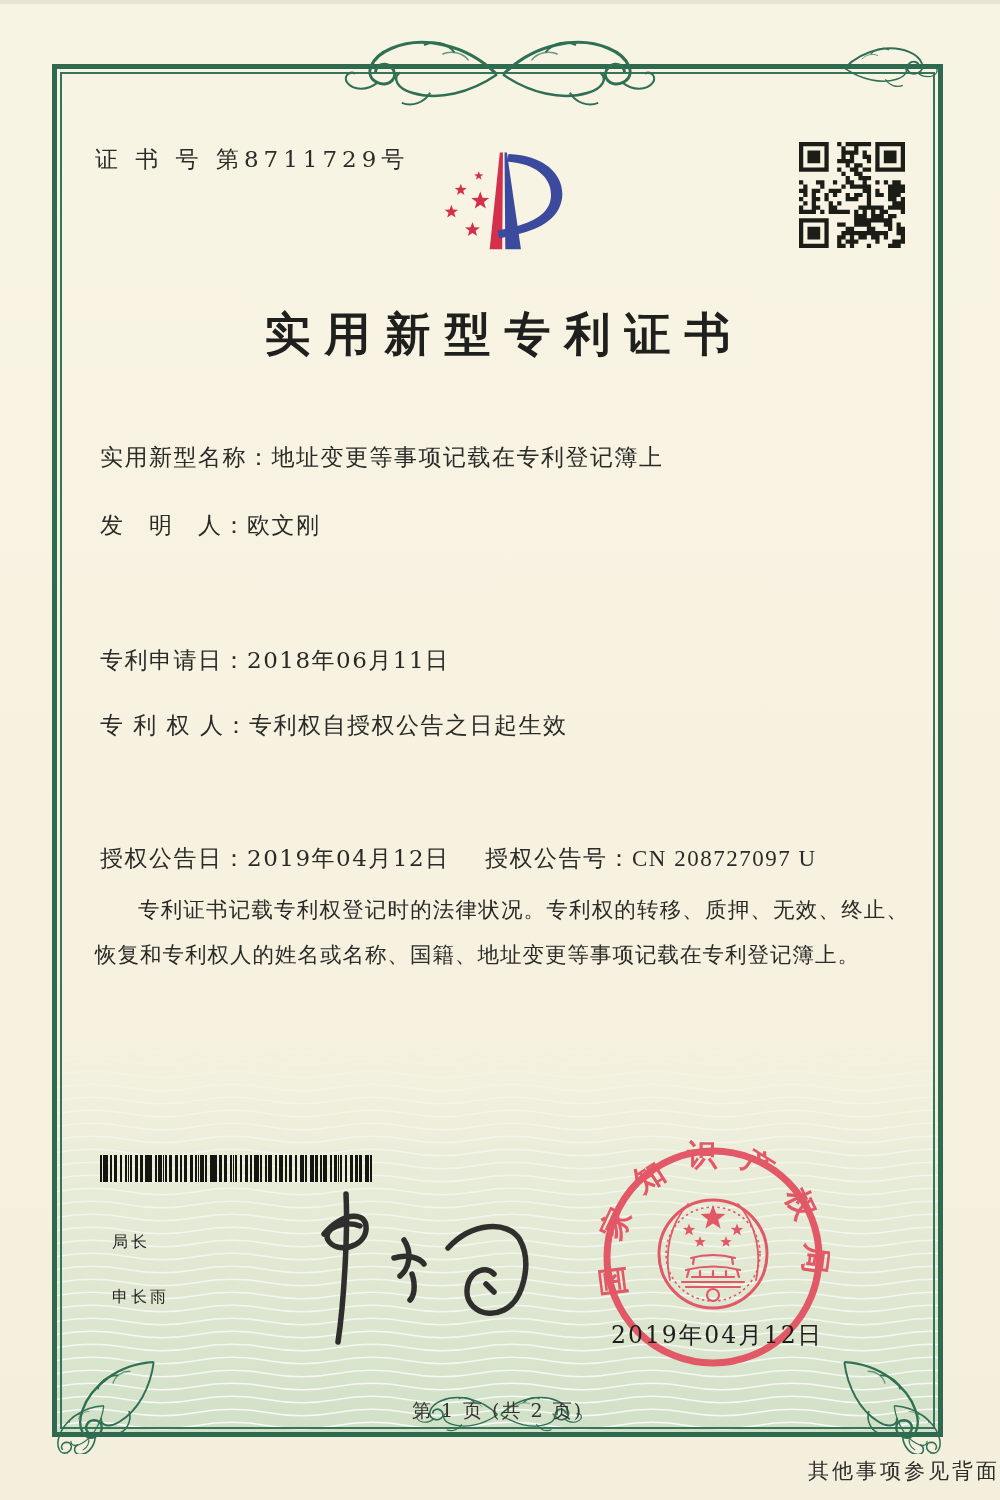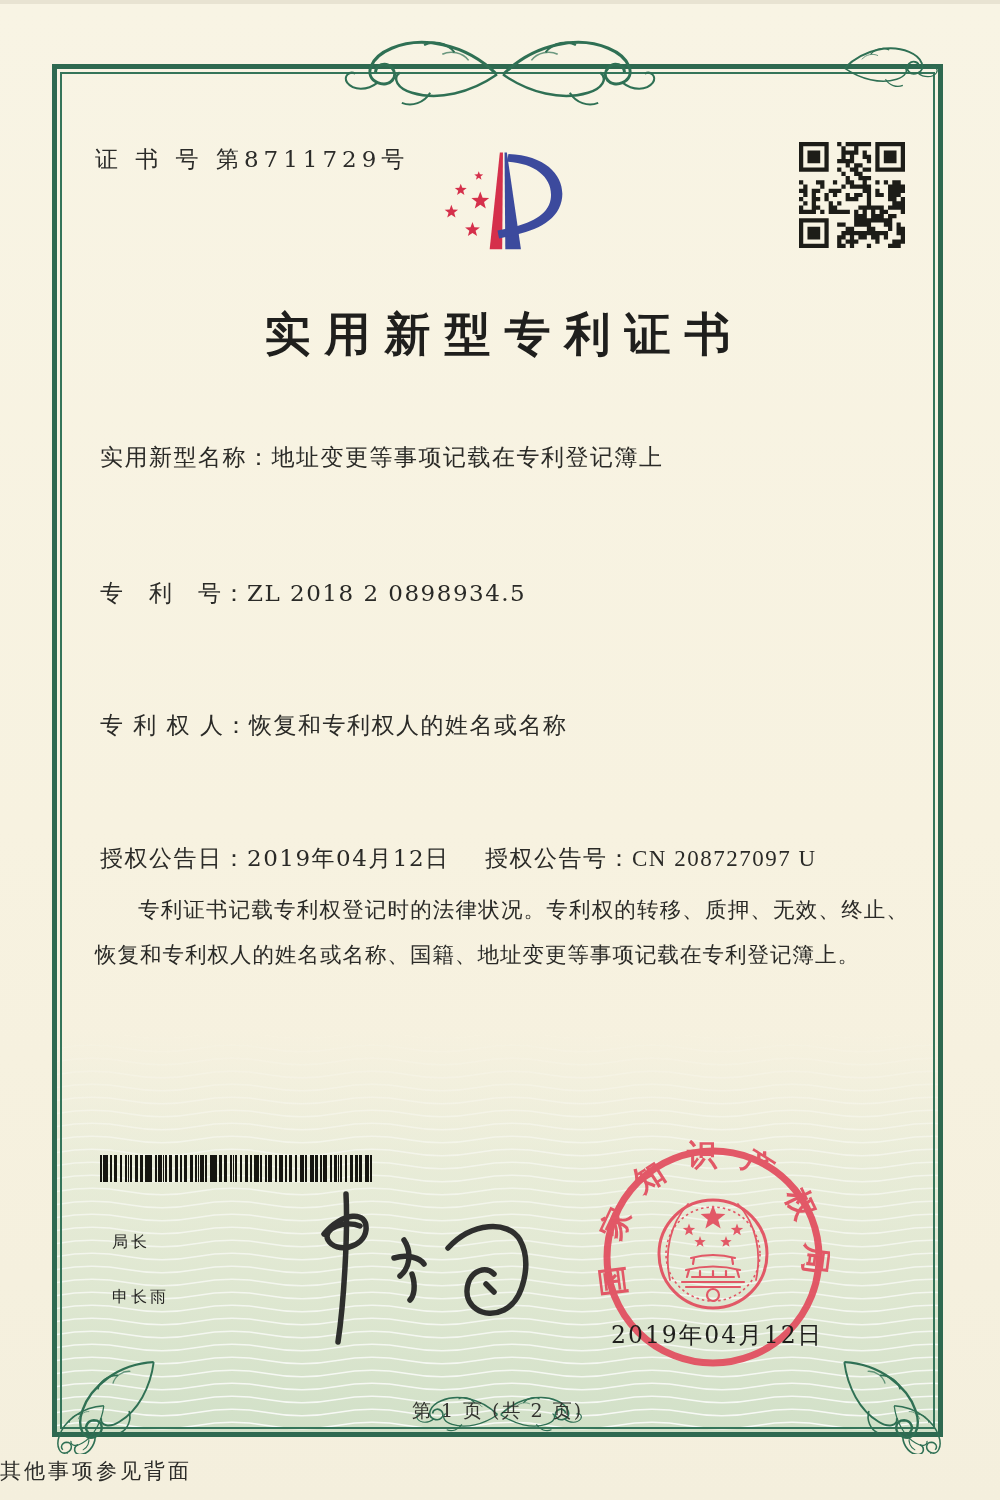--- a/index.html
+++ b/index.html
@@ -31,21 +31,21 @@
     background-image:
       repeating-linear-gradient(90deg,#15150f 0 2px,rgba(0,0,0,0) 2px 5px),
       repeating-linear-gradient(90deg,#15150f 0 1px,rgba(0,0,0,0) 1px 7px),
       repeating-linear-gradient(90deg,rgba(0,0,0,0) 0 3px,#15150f 3px 5px,rgba(0,0,0,0) 5px 11px);}
   .director{position:absolute;left:112px;font-size:16px;color:#242422;letter-spacing:3px;}
   .d-title{top:1228px;} .d-name{top:1283px;}
   .sig{position:absolute;left:262px;top:1178px;}
   .seal{position:absolute;left:596px;top:1136px;opacity:.9;}
   .seal-date{position:absolute;left:611px;top:1315px;font-size:23.5px;color:#1e1e1c;letter-spacing:2px;white-space:nowrap;}
   .page-info{position:absolute;left:52px;top:1394px;width:891px;text-align:center;font-size:19px;color:#33332f;letter-spacing:2px;}
-  .back-note{position:absolute;left:0;top:1453px;width:1000px;text-align:left;font-size:21px;color:#2c2c29;letter-spacing:3px;}
+  .back-note{position:absolute;left:0;top:1453px;width:1000px;text-align:right;font-size:21px;color:#2c2c29;letter-spacing:3px;}
   .orn{position:absolute;}
 </style>
 </head>
 <body>
 
 <div class="page">
 
   <svg width="0" height="0" style="position:absolute" aria-hidden="true">
     <defs>
       <path id="star" d="M0,-1 L0.247,-0.34 0.951,-0.309 0.4,0.13 0.588,0.809 0,0.42 -0.588,0.809 -0.4,0.13 -0.951,-0.309 -0.247,-0.34 Z"></path>
@@ -124,22 +124,23 @@
     </g>
   </svg>
 
   <svg class="qr" id="qr" width="106" height="106" viewBox="0 0 105 105">
       <path d="M37.800000000000004,0h4.2v4.2h-4.2zM46.2,0h4.2v4.2h-4.2zM50.400000000000006,0h4.2v4.2h-4.2zM54.6,0h4.2v4.2h-4.2zM58.800000000000004,0h4.2v4.2h-4.2zM63,0h4.2v4.2h-4.2zM67.2,0h4.2v4.2h-4.2zM42,4.2h4.2v4.2h-4.2zM54.6,4.2h4.2v4.2h-4.2zM42,8.4h4.2v4.2h-4.2zM46.2,8.4h4.2v4.2h-4.2zM50.400000000000006,8.4h4.2v4.2h-4.2zM54.6,8.4h4.2v4.2h-4.2zM63,8.4h4.2v4.2h-4.2zM42,12.600000000000001h4.2v4.2h-4.2zM50.400000000000006,12.600000000000001h4.2v4.2h-4.2zM63,12.600000000000001h4.2v4.2h-4.2zM67.2,12.600000000000001h4.2v4.2h-4.2zM37.800000000000004,16.8h4.2v4.2h-4.2zM42,16.8h4.2v4.2h-4.2zM46.2,16.8h4.2v4.2h-4.2zM50.400000000000006,16.8h4.2v4.2h-4.2zM67.2,16.8h4.2v4.2h-4.2zM46.2,21h4.2v4.2h-4.2zM54.6,21h4.2v4.2h-4.2zM58.800000000000004,21h4.2v4.2h-4.2zM37.800000000000004,25.200000000000003h4.2v4.2h-4.2zM50.400000000000006,25.200000000000003h4.2v4.2h-4.2zM54.6,25.200000000000003h4.2v4.2h-4.2zM63,25.200000000000003h4.2v4.2h-4.2zM67.2,25.200000000000003h4.2v4.2h-4.2zM42,29.400000000000002h4.2v4.2h-4.2zM54.6,29.400000000000002h4.2v4.2h-4.2zM58.800000000000004,29.400000000000002h4.2v4.2h-4.2zM46.2,33.6h4.2v4.2h-4.2zM58.800000000000004,33.6h4.2v4.2h-4.2zM63,33.6h4.2v4.2h-4.2zM67.2,33.6h4.2v4.2h-4.2zM0,37.800000000000004h4.2v4.2h-4.2zM16.8,37.800000000000004h4.2v4.2h-4.2zM21,37.800000000000004h4.2v4.2h-4.2zM33.6,37.800000000000004h4.2v4.2h-4.2zM46.2,37.800000000000004h4.2v4.2h-4.2zM50.400000000000006,37.800000000000004h4.2v4.2h-4.2zM63,37.800000000000004h4.2v4.2h-4.2zM75.60000000000001,37.800000000000004h4.2v4.2h-4.2zM84,37.800000000000004h4.2v4.2h-4.2zM92.4,37.800000000000004h4.2v4.2h-4.2zM96.60000000000001,37.800000000000004h4.2v4.2h-4.2zM4.2,42h4.2v4.2h-4.2zM21,42h4.2v4.2h-4.2zM42,42h4.2v4.2h-4.2zM50.400000000000006,42h4.2v4.2h-4.2zM54.6,42h4.2v4.2h-4.2zM58.800000000000004,42h4.2v4.2h-4.2zM63,42h4.2v4.2h-4.2zM67.2,42h4.2v4.2h-4.2zM88.2,42h4.2v4.2h-4.2zM92.4,42h4.2v4.2h-4.2zM96.60000000000001,42h4.2v4.2h-4.2zM100.80000000000001,42h4.2v4.2h-4.2zM0,46.2h4.2v4.2h-4.2zM4.2,46.2h4.2v4.2h-4.2zM12.600000000000001,46.2h4.2v4.2h-4.2zM16.8,46.2h4.2v4.2h-4.2zM29.400000000000002,46.2h4.2v4.2h-4.2zM33.6,46.2h4.2v4.2h-4.2zM37.800000000000004,46.2h4.2v4.2h-4.2zM63,46.2h4.2v4.2h-4.2zM67.2,46.2h4.2v4.2h-4.2zM75.60000000000001,46.2h4.2v4.2h-4.2zM88.2,46.2h4.2v4.2h-4.2zM92.4,46.2h4.2v4.2h-4.2zM96.60000000000001,46.2h4.2v4.2h-4.2zM100.80000000000001,46.2h4.2v4.2h-4.2zM4.2,50.400000000000006h4.2v4.2h-4.2zM12.600000000000001,50.400000000000006h4.2v4.2h-4.2zM25.200000000000003,50.400000000000006h4.2v4.2h-4.2zM33.6,50.400000000000006h4.2v4.2h-4.2zM46.2,50.400000000000006h4.2v4.2h-4.2zM54.6,50.400000000000006h4.2v4.2h-4.2zM58.800000000000004,50.400000000000006h4.2v4.2h-4.2zM67.2,50.400000000000006h4.2v4.2h-4.2zM75.60000000000001,50.400000000000006h4.2v4.2h-4.2zM79.8,50.400000000000006h4.2v4.2h-4.2zM88.2,50.400000000000006h4.2v4.2h-4.2zM92.4,50.400000000000006h4.2v4.2h-4.2zM96.60000000000001,50.400000000000006h4.2v4.2h-4.2zM0,54.6h4.2v4.2h-4.2zM12.600000000000001,54.6h4.2v4.2h-4.2zM16.8,54.6h4.2v4.2h-4.2zM25.200000000000003,54.6h4.2v4.2h-4.2zM46.2,54.6h4.2v4.2h-4.2zM50.400000000000006,54.6h4.2v4.2h-4.2zM54.6,54.6h4.2v4.2h-4.2zM67.2,54.6h4.2v4.2h-4.2zM88.2,54.6h4.2v4.2h-4.2zM92.4,54.6h4.2v4.2h-4.2zM100.80000000000001,54.6h4.2v4.2h-4.2zM4.2,58.800000000000004h4.2v4.2h-4.2zM12.600000000000001,58.800000000000004h4.2v4.2h-4.2zM29.400000000000002,58.800000000000004h4.2v4.2h-4.2zM37.800000000000004,58.800000000000004h4.2v4.2h-4.2zM67.2,58.800000000000004h4.2v4.2h-4.2zM92.4,58.800000000000004h4.2v4.2h-4.2zM96.60000000000001,58.800000000000004h4.2v4.2h-4.2zM100.80000000000001,58.800000000000004h4.2v4.2h-4.2zM0,63h4.2v4.2h-4.2zM12.600000000000001,63h4.2v4.2h-4.2zM16.8,63h4.2v4.2h-4.2zM29.400000000000002,63h4.2v4.2h-4.2zM33.6,63h4.2v4.2h-4.2zM58.800000000000004,63h4.2v4.2h-4.2zM63,63h4.2v4.2h-4.2zM67.2,63h4.2v4.2h-4.2zM71.4,63h4.2v4.2h-4.2zM75.60000000000001,63h4.2v4.2h-4.2zM79.8,63h4.2v4.2h-4.2zM88.2,63h4.2v4.2h-4.2zM92.4,63h4.2v4.2h-4.2zM96.60000000000001,63h4.2v4.2h-4.2zM100.80000000000001,63h4.2v4.2h-4.2zM0,67.2h4.2v4.2h-4.2zM4.2,67.2h4.2v4.2h-4.2zM8.4,67.2h4.2v4.2h-4.2zM12.600000000000001,67.2h4.2v4.2h-4.2zM21,67.2h4.2v4.2h-4.2zM29.400000000000002,67.2h4.2v4.2h-4.2zM33.6,67.2h4.2v4.2h-4.2zM37.800000000000004,67.2h4.2v4.2h-4.2zM42,67.2h4.2v4.2h-4.2zM46.2,67.2h4.2v4.2h-4.2zM54.6,67.2h4.2v4.2h-4.2zM63,67.2h4.2v4.2h-4.2zM71.4,67.2h4.2v4.2h-4.2zM79.8,67.2h4.2v4.2h-4.2zM84,67.2h4.2v4.2h-4.2zM100.80000000000001,67.2h4.2v4.2h-4.2zM54.6,71.4h4.2v4.2h-4.2zM58.800000000000004,71.4h4.2v4.2h-4.2zM63,71.4h4.2v4.2h-4.2zM71.4,71.4h4.2v4.2h-4.2zM75.60000000000001,71.4h4.2v4.2h-4.2zM79.8,71.4h4.2v4.2h-4.2zM88.2,71.4h4.2v4.2h-4.2zM92.4,71.4h4.2v4.2h-4.2zM54.6,75.60000000000001h4.2v4.2h-4.2zM58.800000000000004,75.60000000000001h4.2v4.2h-4.2zM63,75.60000000000001h4.2v4.2h-4.2zM67.2,75.60000000000001h4.2v4.2h-4.2zM71.4,75.60000000000001h4.2v4.2h-4.2zM75.60000000000001,75.60000000000001h4.2v4.2h-4.2zM79.8,75.60000000000001h4.2v4.2h-4.2zM84,75.60000000000001h4.2v4.2h-4.2zM88.2,75.60000000000001h4.2v4.2h-4.2zM37.800000000000004,79.8h4.2v4.2h-4.2zM42,79.8h4.2v4.2h-4.2zM54.6,79.8h4.2v4.2h-4.2zM58.800000000000004,79.8h4.2v4.2h-4.2zM63,79.8h4.2v4.2h-4.2zM67.2,79.8h4.2v4.2h-4.2zM84,79.8h4.2v4.2h-4.2zM88.2,79.8h4.2v4.2h-4.2zM96.60000000000001,79.8h4.2v4.2h-4.2zM46.2,84h4.2v4.2h-4.2zM50.400000000000006,84h4.2v4.2h-4.2zM67.2,84h4.2v4.2h-4.2zM71.4,84h4.2v4.2h-4.2zM88.2,84h4.2v4.2h-4.2zM96.60000000000001,84h4.2v4.2h-4.2zM100.80000000000001,84h4.2v4.2h-4.2zM42,88.2h4.2v4.2h-4.2zM46.2,88.2h4.2v4.2h-4.2zM50.400000000000006,88.2h4.2v4.2h-4.2zM54.6,88.2h4.2v4.2h-4.2zM58.800000000000004,88.2h4.2v4.2h-4.2zM63,88.2h4.2v4.2h-4.2zM67.2,88.2h4.2v4.2h-4.2zM71.4,88.2h4.2v4.2h-4.2zM75.60000000000001,88.2h4.2v4.2h-4.2zM79.8,88.2h4.2v4.2h-4.2zM84,88.2h4.2v4.2h-4.2zM96.60000000000001,88.2h4.2v4.2h-4.2zM100.80000000000001,88.2h4.2v4.2h-4.2zM37.800000000000004,92.4h4.2v4.2h-4.2zM42,92.4h4.2v4.2h-4.2zM50.400000000000006,92.4h4.2v4.2h-4.2zM58.800000000000004,92.4h4.2v4.2h-4.2zM63,92.4h4.2v4.2h-4.2zM71.4,92.4h4.2v4.2h-4.2zM75.60000000000001,92.4h4.2v4.2h-4.2zM84,92.4h4.2v4.2h-4.2zM100.80000000000001,92.4h4.2v4.2h-4.2zM37.800000000000004,96.60000000000001h4.2v4.2h-4.2zM46.2,96.60000000000001h4.2v4.2h-4.2zM50.400000000000006,96.60000000000001h4.2v4.2h-4.2zM54.6,96.60000000000001h4.2v4.2h-4.2zM75.60000000000001,96.60000000000001h4.2v4.2h-4.2zM92.4,96.60000000000001h4.2v4.2h-4.2zM96.60000000000001,96.60000000000001h4.2v4.2h-4.2zM100.80000000000001,96.60000000000001h4.2v4.2h-4.2zM37.800000000000004,100.80000000000001h4.2v4.2h-4.2zM42,100.80000000000001h4.2v4.2h-4.2zM50.400000000000006,100.80000000000001h4.2v4.2h-4.2zM67.2,100.80000000000001h4.2v4.2h-4.2zM88.2,100.80000000000001h4.2v4.2h-4.2zM92.4,100.80000000000001h4.2v4.2h-4.2zM96.60000000000001,100.80000000000001h4.2v4.2h-4.2zM0,0h29.400000000000002v29.400000000000002h-29.400000000000002zM4.2,4.2v21h21v-21zM8.4,8.4h12.600000000000001v12.600000000000001h-12.600000000000001zM75.60000000000001,0h29.400000000000002v29.400000000000002h-29.400000000000002zM79.8,4.2v21h21v-21zM84,8.4h12.600000000000001v12.600000000000001h-12.600000000000001zM0,75.60000000000001h29.400000000000002v29.400000000000002h-29.400000000000002zM4.2,79.8v21h21v-21zM8.4,84h12.600000000000001v12.600000000000001h-12.600000000000001z" fill="#1d1d18" fill-rule="evenodd"></path>
     </svg>
 
   <div class="title">实用新型专利证书</div>
 
   <div class="field-row fr1"><span>实用新型名称：</span><span>地址变更等事项记载在专利登记簿上</span></div>
-  <div class="field-row fr3"><span>专　利　号：</span><span>ZL 2018 2 0898934.5</span></div>
-  <div class="field-row fr5"><span>专 利 权 人：</span><span>恢复和专利权人的姓名或名称</span></div>
+  <div class="field-row fr2"><span>发　明　人：</span><span>欧文刚</span></div>
+  <div class="field-row fr4"><span>专利申请日：</span><span>2018年06月11日</span></div>
+  <div class="field-row fr5"><span>专 利 权 人：</span><span>专利权自授权公告之日起生效</span></div>
   <div class="field-row fr7">
     <span><span>授权公告日：</span><span>2019年04月12日</span></span>
     <span class="right-field"><span>授权公告号：</span><span>CN 208727097 U</span></span>
   </div>
 
   <div class="body-text">
     <p>专利证书记载专利权登记时的法律状况。专利权的转移、质押、无效、终止、恢复和专利权人的姓名或名称、国籍、地址变更等事项记载在专利登记簿上。</p>
   </div>
 
   <div class="barcode"></div>

